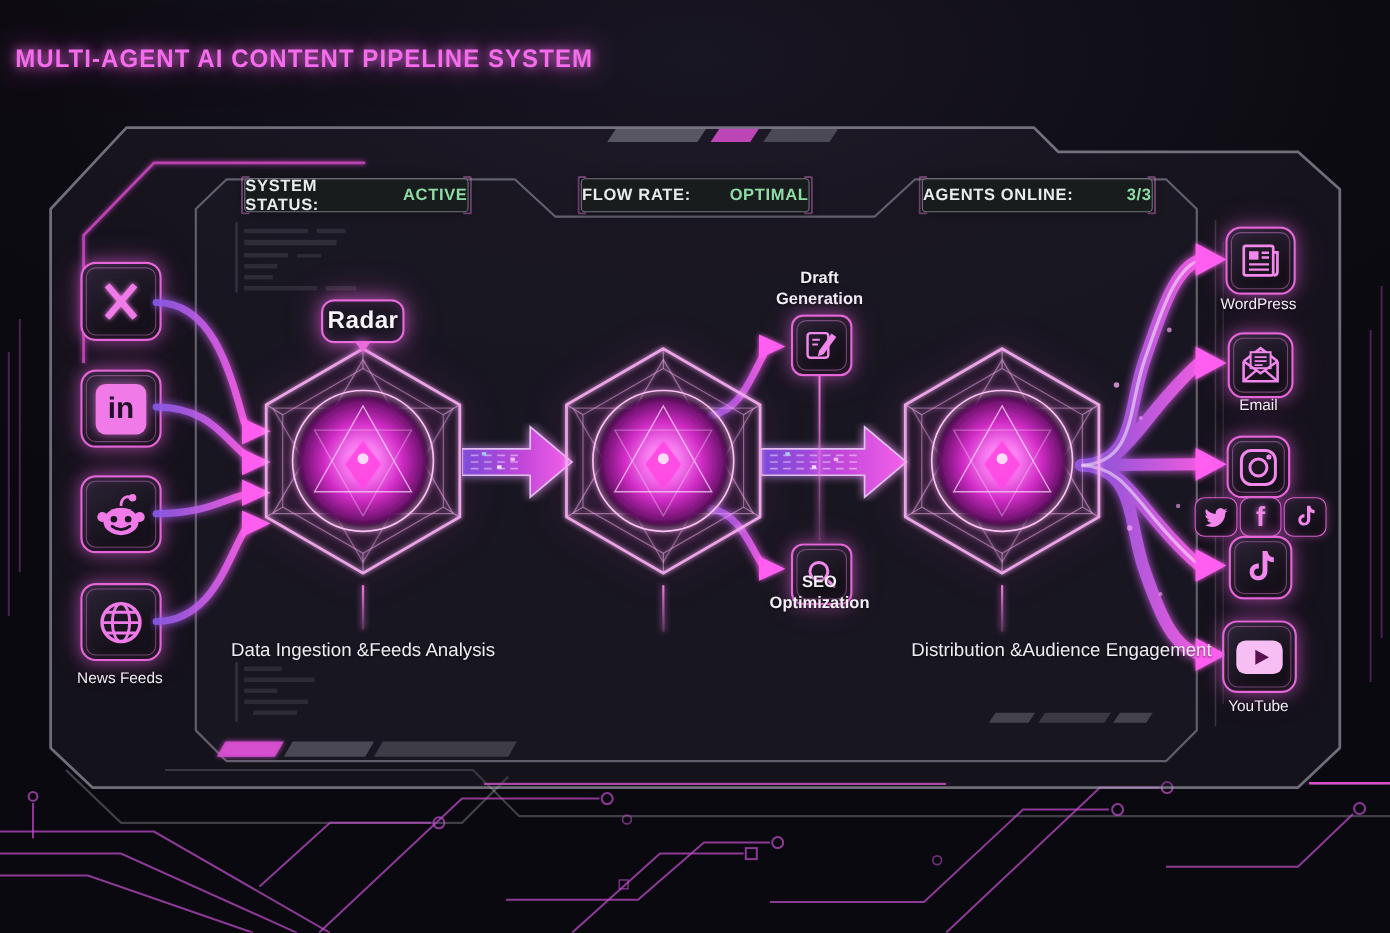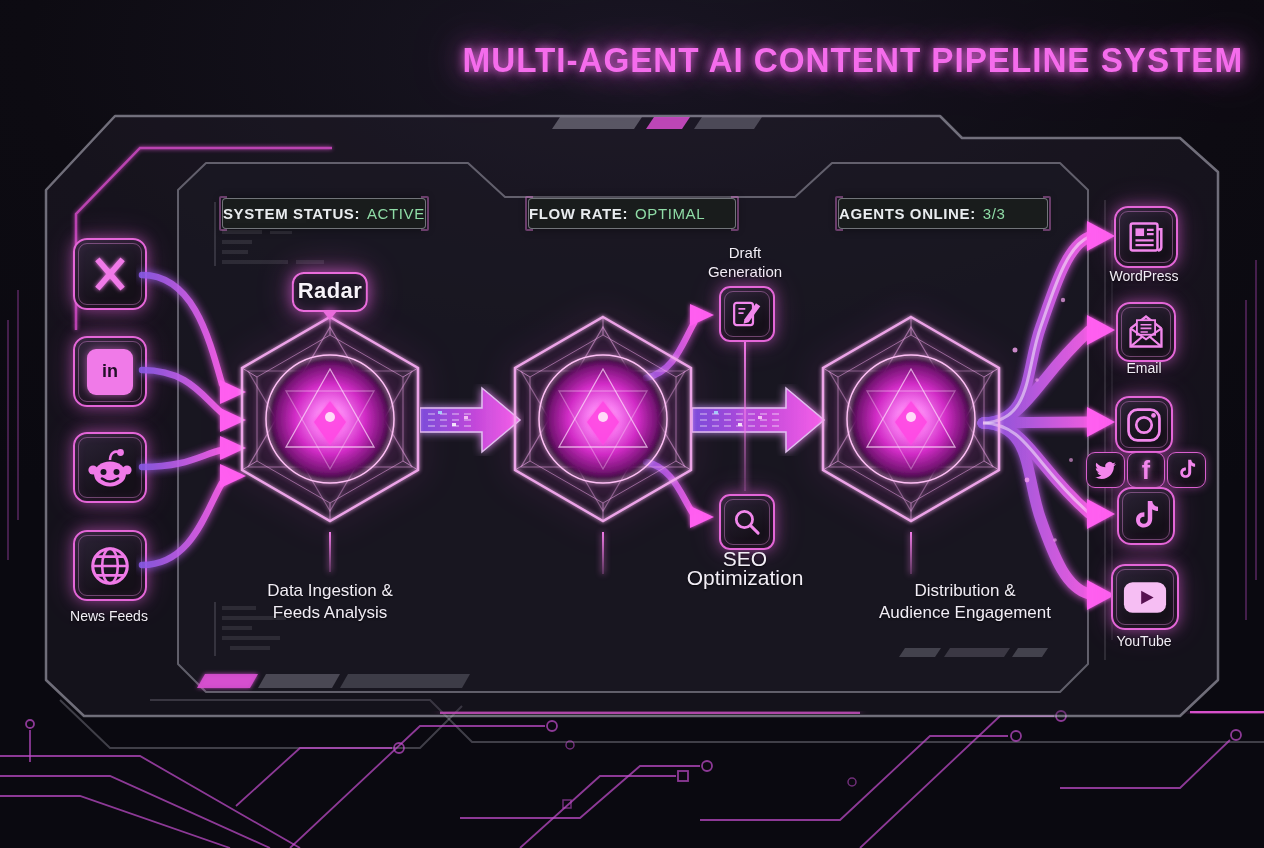--- a/index.html
+++ b/index.html
@@ -1,52 +1,52 @@
 <!DOCTYPE html>
 <html><head>
 <meta charset="utf-8">
 <style>
   html,body{margin:0;padding:0;background:#07060b;}
   .stage{position:relative;width:1264px;height:848px;overflow:hidden;
     background:radial-gradient(1100px 520px at 50% 6%, #191623 0%, #0d0b12 55%, #0a0910 100%);
     font-family:"Liberation Sans", sans-serif;}
   svg.abs{position:absolute;left:0;top:0;pointer-events:none;}
-  .page-title{position:absolute;top:40px;left:0;width:100%;text-align:right;margin:0;
-    font-size:35px;font-weight:800;letter-spacing:1px;color:#f56cec;
+  .page-title{position:absolute;top:40px;left:0;width:100%;text-align:left;margin:0;
+    font-size:23px;font-weight:800;letter-spacing:1px;color:#f56cec;
     text-shadow:0 0 10px rgba(245,108,236,.95),0 0 28px rgba(245,108,236,.65),0 0 60px rgba(245,108,236,.4);}
   .page-title span{display:inline-block;transform:scaleX(.95);}
 
-  .status-badge{position:absolute;height:29px;display:flex;align-items:center;justify-content:flex-start;gap:7px;
+  .status-badge{position:absolute;height:29px;display:flex;align-items:center;justify-content:space-between;gap:7px;
     background:rgba(25,29,28,.9);border:1.5px solid rgba(185,190,198,.55);border-radius:4px;
-    font-size:15px;font-weight:600;letter-spacing:.6px;color:#e9ecef;box-shadow:0 0 10px rgba(0,0,0,.45);margin-top:36px;}
+    font-size:15px;font-weight:600;letter-spacing:.6px;color:#e9ecef;box-shadow:0 0 10px rgba(0,0,0,.45);}
   .status-badge::before,.status-badge::after{content:"";position:absolute;top:-3px;bottom:-3px;width:6px;
     border:2px solid rgba(235,125,226,.4);}
   .status-badge::before{left:-4px;border-right:none;border-radius:2px 0 0 2px;}
   .status-badge::after{right:-4px;border-left:none;border-radius:0 2px 2px 0;}
-  .sb-value{color:#8fdca6;font-weight:400;}
+  .sb-value{color:#8fdca6;font-weight:700;}
 
   .tile{position:absolute;display:flex;align-items:center;justify-content:center;
     background:linear-gradient(150deg,#2c2437 0%,#151019 72%);
     border:2px solid #e466d8;border-radius:14px;
     box-shadow:0 0 14px rgba(240,100,230,.5),0 0 32px rgba(240,100,230,.2),inset 0 0 12px rgba(240,100,230,.14);}
   .tile::before{content:"";position:absolute;inset:3px;border:1px solid rgba(244,150,238,.38);border-radius:9px;pointer-events:none;}
   .tile-s{position:absolute;display:flex;align-items:center;justify-content:center;
     background:linear-gradient(150deg,#271f30 0%,#140f18 75%);
     border:1.5px solid #d860ce;border-radius:9px;
     box-shadow:0 0 9px rgba(235,95,225,.4),inset 0 0 6px rgba(235,95,225,.15);}
 
   .li-box{width:46px;height:46px;background:#f07ae8;border-radius:9px;display:flex;align-items:center;justify-content:center;
-    color:#221028;font-weight:800;font-size:18px;letter-spacing:0;box-shadow:0 0 10px rgba(240,122,232,.7);}
+    color:#221028;font-weight:800;font-size:27px;letter-spacing:0;box-shadow:0 0 10px rgba(240,122,232,.7);}
   .fb-glyph{color:#f287ec;font-weight:800;font-size:25px;line-height:1;text-shadow:0 0 6px rgba(242,135,236,.8);}
 
   .side-label{position:absolute;transform:translateX(-50%);color:#f2eef6;font-size:14px;text-align:center;white-space:nowrap;
     text-shadow:0 1px 2px rgba(0,0,0,.7);}
   .two-line{position:absolute;transform:translateX(-50%);display:flex;flex-direction:column;align-items:center;
-    color:#f2eef6;font-size:16px;line-height:20px;text-align:right;white-space:nowrap;text-shadow:0 1px 2px rgba(0,0,0,.7);}
-  .node-caption{position:absolute;top:580px;transform:translateX(-50%);display:flex;flex-direction:column;align-items:center;
+    color:#f2eef6;font-size:16px;line-height:20px;text-align:right;white-space:nowrap;text-shadow:0 1px 2px rgba(0,0,0,.7);font-weight:bold;}
+  .node-caption{position:absolute;top:580px;transform:translateX(-50%);display:flex;align-items:center;
     color:#f1edf5;font-size:17px;line-height:22px;text-align:center;white-space:nowrap;text-shadow:0 1px 2px rgba(0,0,0,.7);}
 
   .agent-badge{position:absolute;top:272px;transform:translateX(-50%);padding:4px 4px 6px;
     background:rgba(31,24,39,.94);border:2.5px solid #ea6cdc;border-radius:12px;
     color:#f7f3f9;font-size:22px;font-weight:700;letter-spacing:.4px;white-space:nowrap;
     box-shadow:0 0 16px rgba(240,100,230,.65),0 0 36px rgba(240,100,230,.3),inset 0 0 10px rgba(240,100,230,.2);
     text-shadow:0 1px 2px rgba(0,0,0,.6);}
   .agent-badge .ptr{position:absolute;left:50%;bottom:-10px;transform:translateX(-50%);width:0;height:0;
     border:8px solid transparent;border-top:10px solid #ea6cdc;border-bottom:0;
     filter:drop-shadow(0 0 4px rgba(240,100,230,.8));}
@@ -353,21 +353,21 @@
       <path d="M11 15 h8 M11 20 h6" stroke="#f287ec" stroke-width="2.2"></path>
       <path d="M18 27 L31.5 8.5 L36.5 12 L23 30.5 L17 32.5 Z" fill="#f287ec"></path>
     </svg>
   </div>
   <div class="tile" style="left:719px;top:494px;width:52px;height:52px;border-radius:11px">
     <svg width="36" height="36" viewBox="0 0 42 42">
       <circle cx="18" cy="18" r="9.5" stroke="#f287ec" stroke-width="3.2" fill="none"></circle>
       <path d="M25.5 25.5 L34 34" stroke="#f287ec" stroke-width="3.4" stroke-linecap="round"></path>
     </svg>
   </div>
-  <div class="two-line" style="left:745px;top:549px;font-size:21px;line-height:19px">
+  <div class="two-line" style="left:745px;top:520px;font-size:15px;line-height:19px">
     <span>SEO</span>
     <span>Optimization</span>
   </div>
 
   <div class="tile" style="left:1114px;top:206px;width:60px;height:58px">
     <svg width="44" height="40" viewBox="0 0 46 40">
       <g stroke="#f287ec" stroke-width="2.6" fill="none">
         <rect x="7" y="6" width="28" height="28" rx="2"></rect>
         <path d="M35 12 h4 v19 a3.5 3.5 0 0 1 -3.5 3"></path>
       </g>

